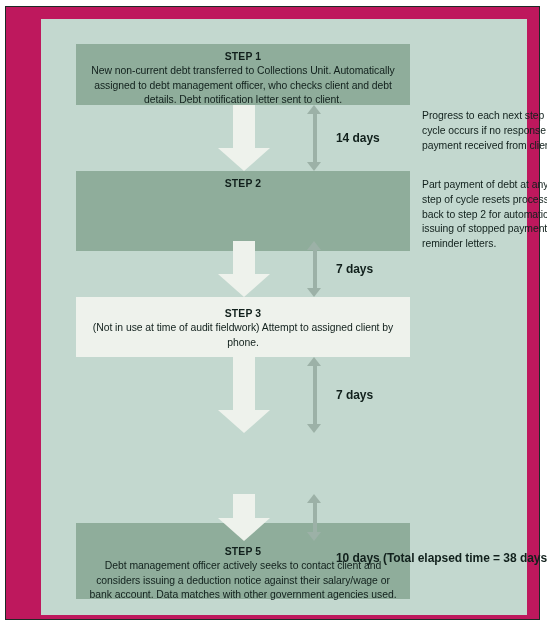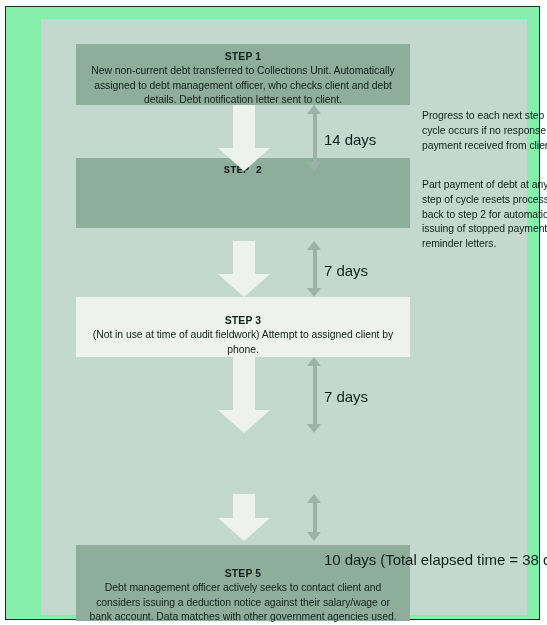--- a/index.html
+++ b/index.html
@@ -22,21 +22,21 @@
 
   
   #page-frame {
     position: absolute;
     left: 5px;
     top: 6px;
     width: 535px;
     height: 614px;
     border: 1.3px solid #1d2a26;
     box-sizing: border-box;
-    background: #86efac;
+    background: #be185d;
   }
 
   
   #panel {
     position: absolute;
     left: 35px;
     top: 12px;
     width: 486px;
     height: 596px;
     background: #c3d8cf;
@@ -64,24 +64,24 @@
     font-weight: bold;
     font-size: 10.4px;
     line-height: 15px;
     letter-spacing: 0.15px;
   }
   .step-body {
     display: block;
   }
 
   #step-1 { top: 25px;  height: 61px; }
-  #step-2 { top: 139px; height: 70px; font-family: Liberation Mono, monospace; }
-  #step-3 { top: 278px; height: 60px; padding-top: 16px; }
+  #step-2 { top: 152px; height: 80px; }
+  #step-3 { top: 278px; height: 60px; padding-top: 9px; }
   #step-4 { top: 414px; height: 61px; }
-  #step-5 { top: 526px; height: 76px; padding-top: 21px; }
+  #step-5 { top: 504px; height: 76px; padding-top: 21px; }
 
   
   .block-arrow {
     position: absolute;
     left: 177px;
     width: 52px;
   }
   .block-arrow .shaft {
     position: absolute;
     left: 15px;
@@ -146,25 +146,26 @@
 
   #dbl-3 { top: 338px; height: 76px; }
   #dbl-3 .line { top: 7px; height: 62px; }
 
   #dbl-4 { top: 475px; height: 47px; }
   #dbl-4 .line { top: 7px; height: 33px; }
 
   
   .interval-label {
     position: absolute;
-    left: 283px;
-    font-size: 15px;
+    left: 295px;
+    font-size: 12px;
     color: #11201c;
     white-space: nowrap;
     letter-spacing: -0.05px;
+    font-weight: bold;
   }
   #interval-1 { top: 112px; }
   #interval-2 { top: 243px; }
   #interval-3 { top: 369px; }
   #interval-4 { top: 492px; margin-top: 40px; }
 
   
   .side-note {
     position: absolute;
     left: 381px;

